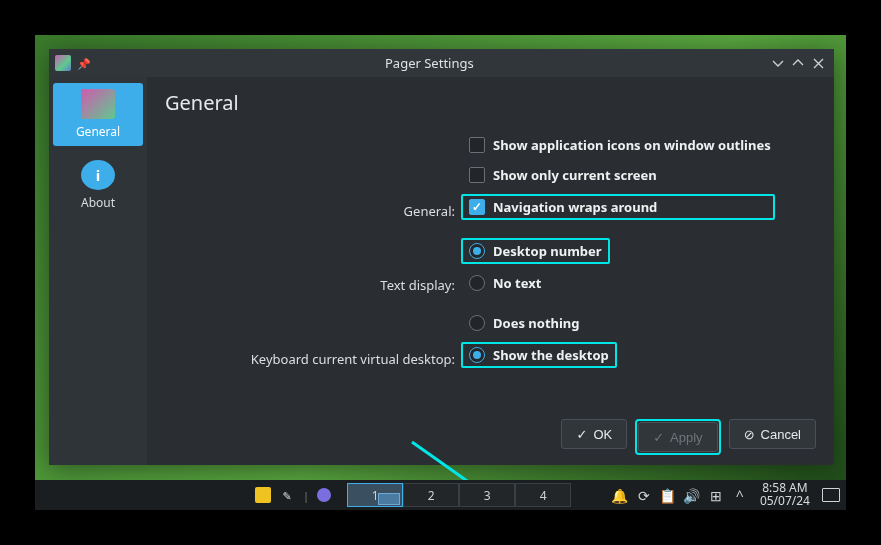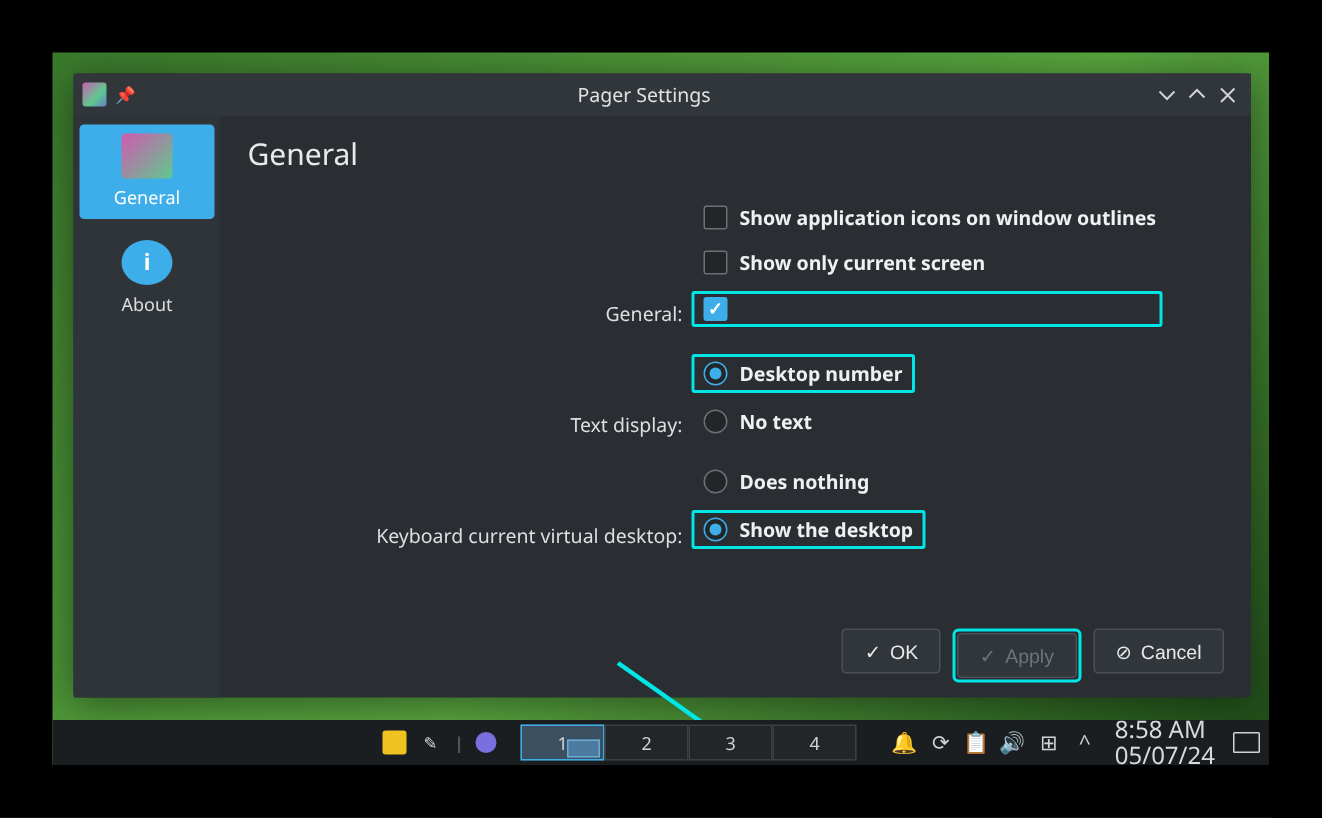--- a/index.html
+++ b/index.html
@@ -131,21 +131,21 @@
   background:#232629;
 }
 .pager-cell.active { background:#3a4f60; border-color:#3daee9; }
 .pager-mini {
   position:absolute; right:2px; bottom:1px; width:22px; height:12px;
   background:#4b7ba0; border:1px solid #6fa8d1;
 }
 .tb-right { margin-left:auto; display:flex; align-items:center; gap:8px; }
 .tray { display:flex; align-items:center; gap:8px; }
 .tray .ic { width:16px; height:16px; color:#cfd3d7; display:flex;align-items:center;justify-content:center; font-size:14px;}
-.clock { text-align:left; line-height:1.05; font-size:16px; padding:0 4px;}
+.clock { text-align:center; line-height:1.05; font-size:12px; padding:0 4px;}
 .desk-show { width:18px;height:14px; border:1.5px solid #cfd3d7; border-radius:1px; }
 </style>
 </head>
 <body>
 
 <div class="desktop">
 
   <div class="window">
     <div class="titlebar">
       <div class="ti-icon"></div>
@@ -191,20 +191,21 @@
               <label class="opt">
                 <span class="cbx"></span>
                 <span>Show application icons on window outlines</span>
               </label>
               <label class="opt">
                 <span class="cbx"></span>
                 <span>Show only current screen</span>
               </label>
               <label class="opt hl">
                 <span class="cbx checked"></span>
+                <span>Navigation wraps around</span>
               </label>
             </div>
           </div>
 
           <div class="group">
             <div class="lbl">Text display:</div>
             <div class="opts">
               <label class="opt hl">
                 <span class="rdo checked"></span>
                 <span>Desktop number</span>

